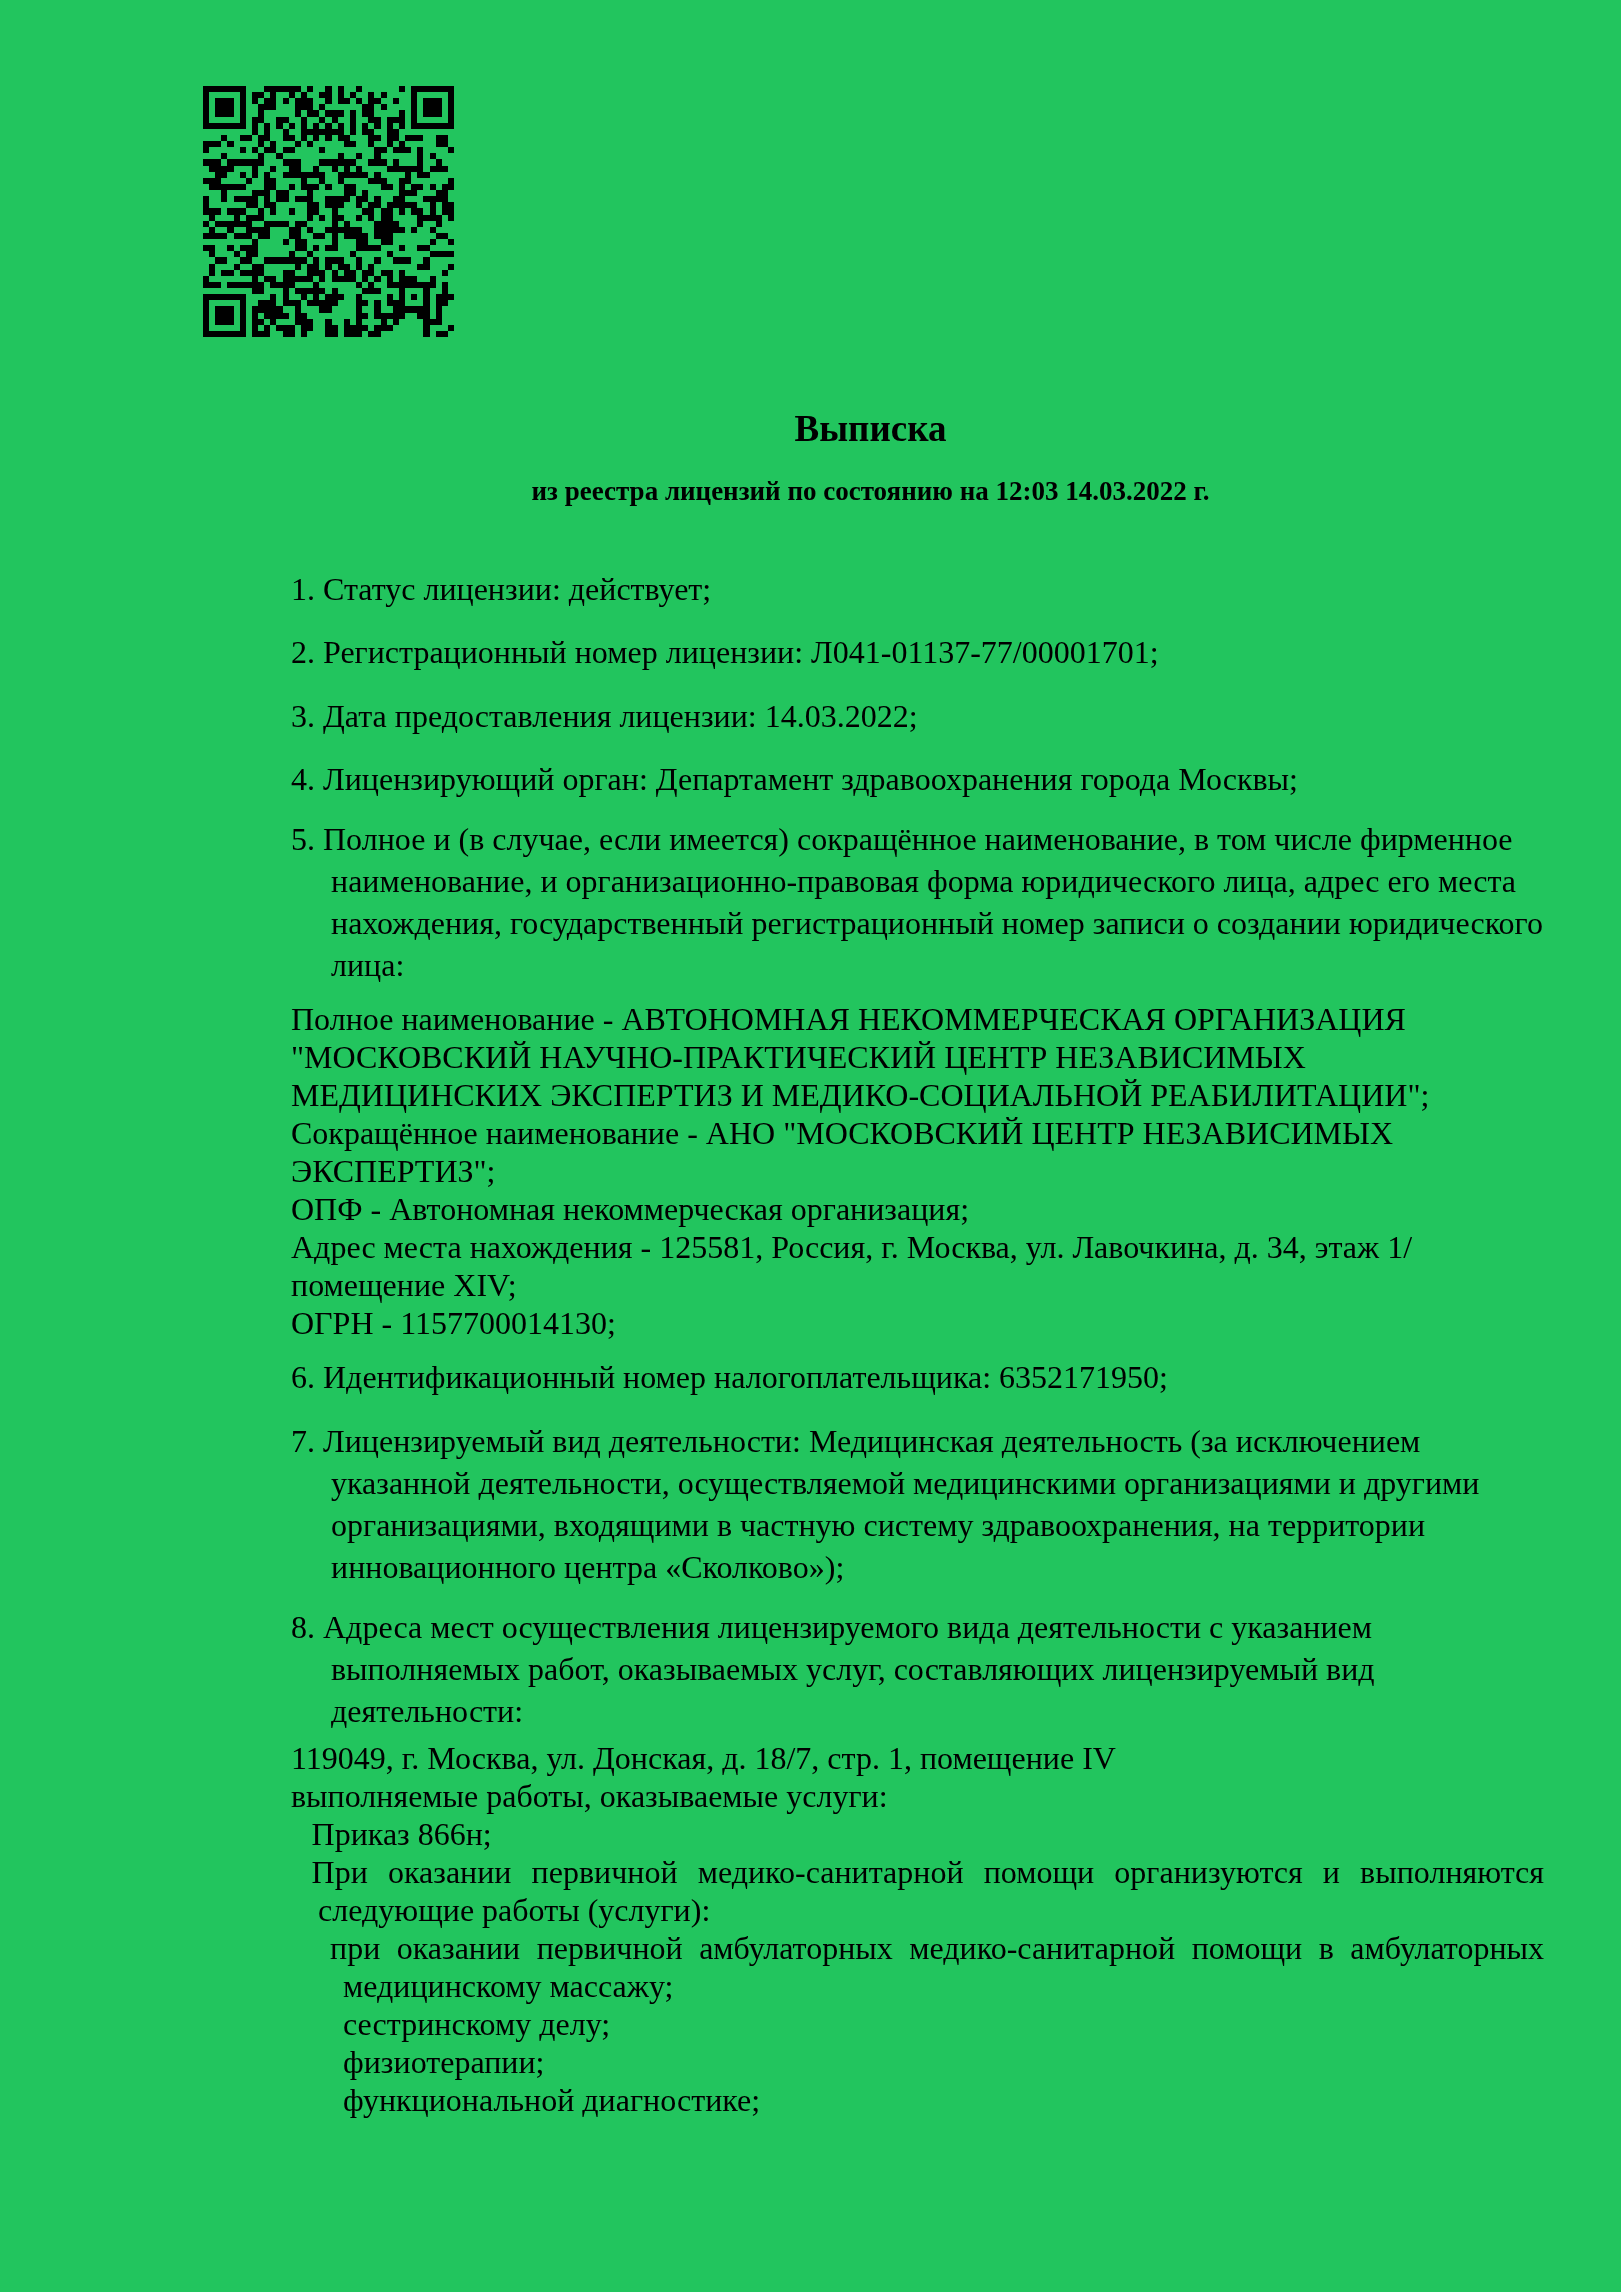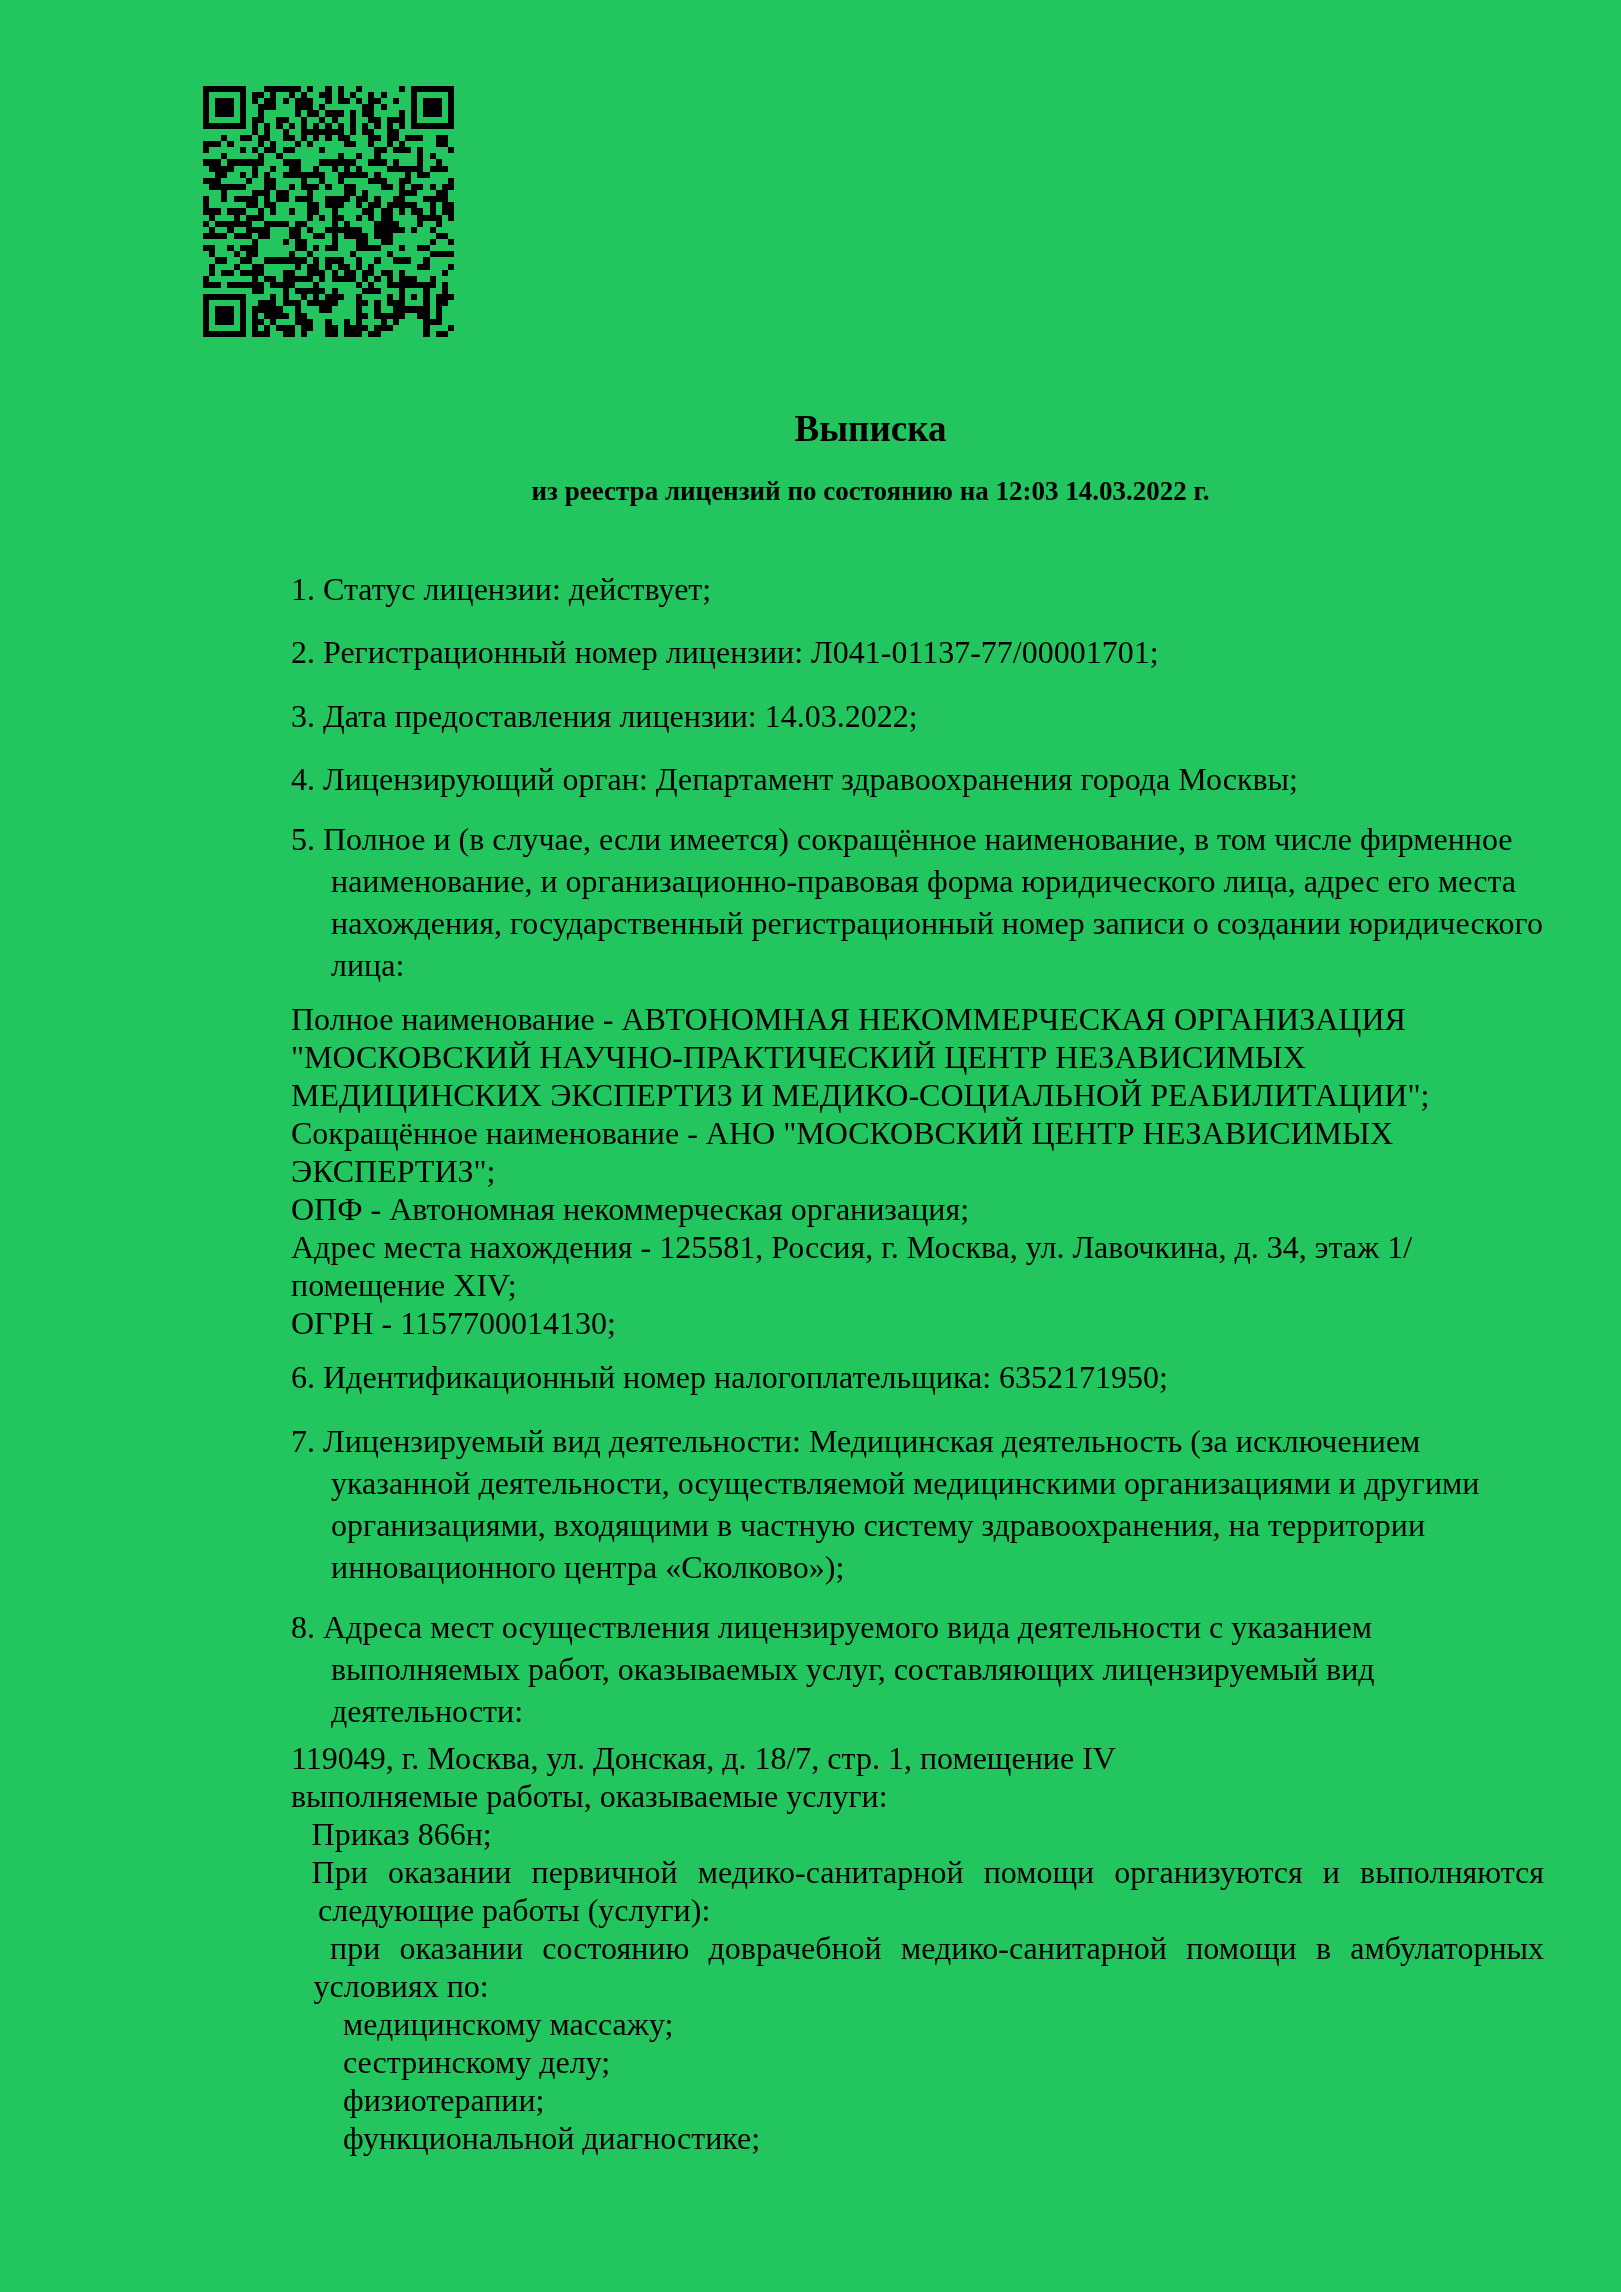--- a/index.html
+++ b/index.html
@@ -98,22 +98,21 @@
     <div class="item item-8"><span>8.</span> <span>Адреса мест осуществления лицензируемого вида деятельности с указанием выполняемых работ, оказываемых услуг, составляющих лицензируемый вид деятельности:</span></div>
 
     <div class="rec addr">119049, г. Москва, ул. Донская, д. 18/7, стр. 1, помещение IV
 выполняемые работы, оказываемые услуги:</div>
 
     <div class="wline ind-order">Приказ 866н;</div>
 
     <div class="wline jl jl1">При оказании первичной медико-санитарной помощи организуются и выполняются</div>
     <div class="wline ind-cont1">следующие работы (услуги):</div>
 
-    <div class="wline jl jl2">при оказании состоянию доврачебной медико-санитарной помощи в амбулаторных</div>
-    <div class="wline ind-cont2">условиях по:</div>
+    <div class="wline jl jl2">при оказании первичной амбулаторных медико-санитарной помощи в амбулаторных</div>
 
     <div class="wline ind-service">медицинскому массажу;</div>
     <div class="wline ind-service">сестринскому делу;</div>
     <div class="wline ind-service">физиотерапии;</div>
     <div class="wline ind-service">функциональной диагностике;</div>
 
   </div>
 </div>
 
 

